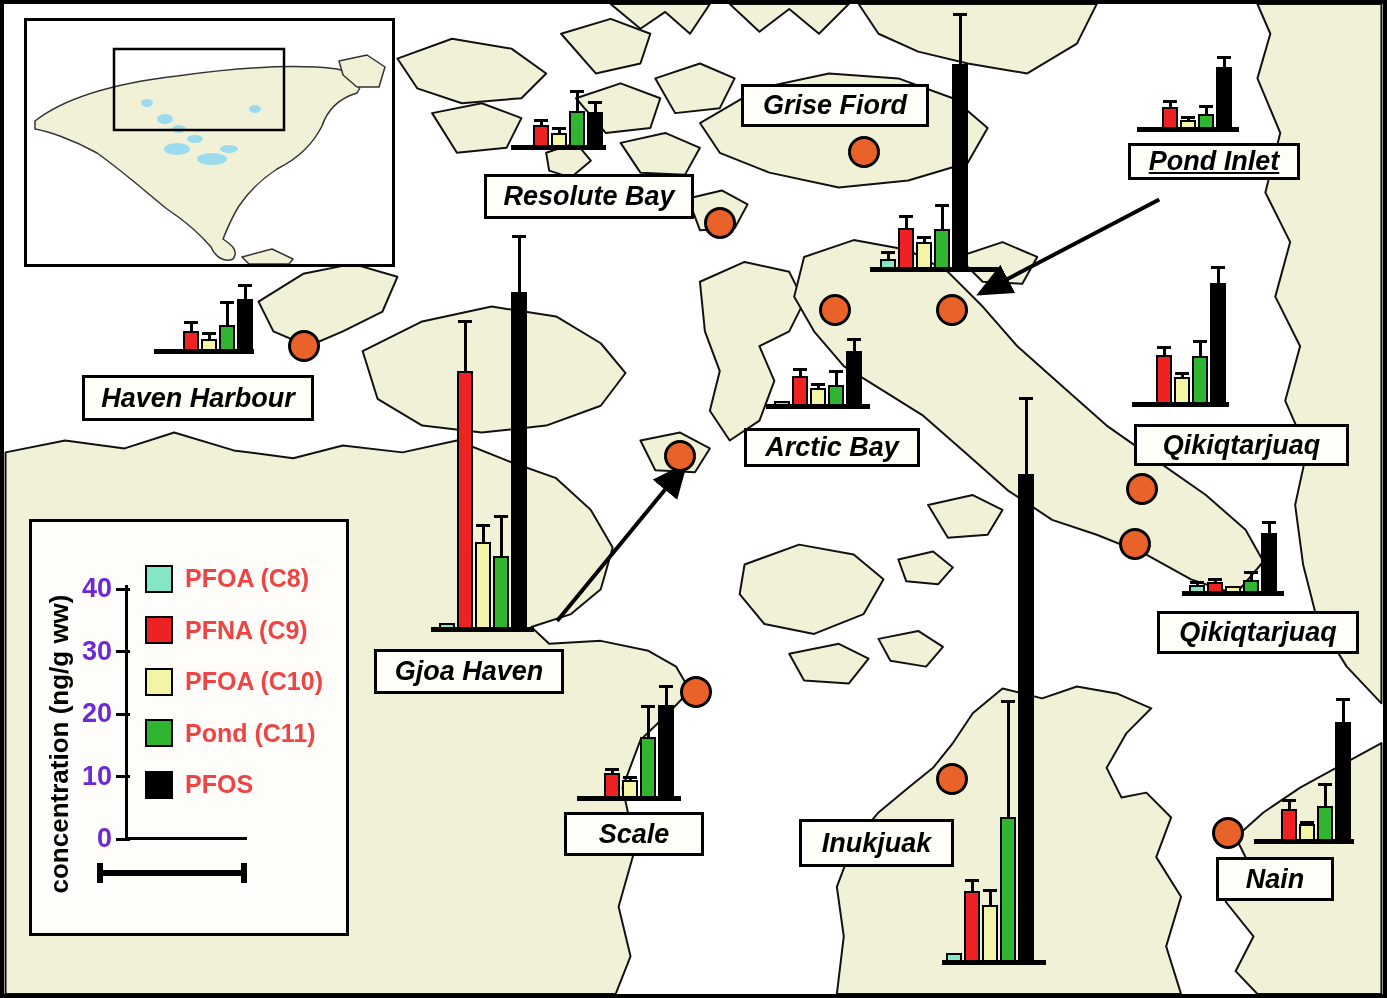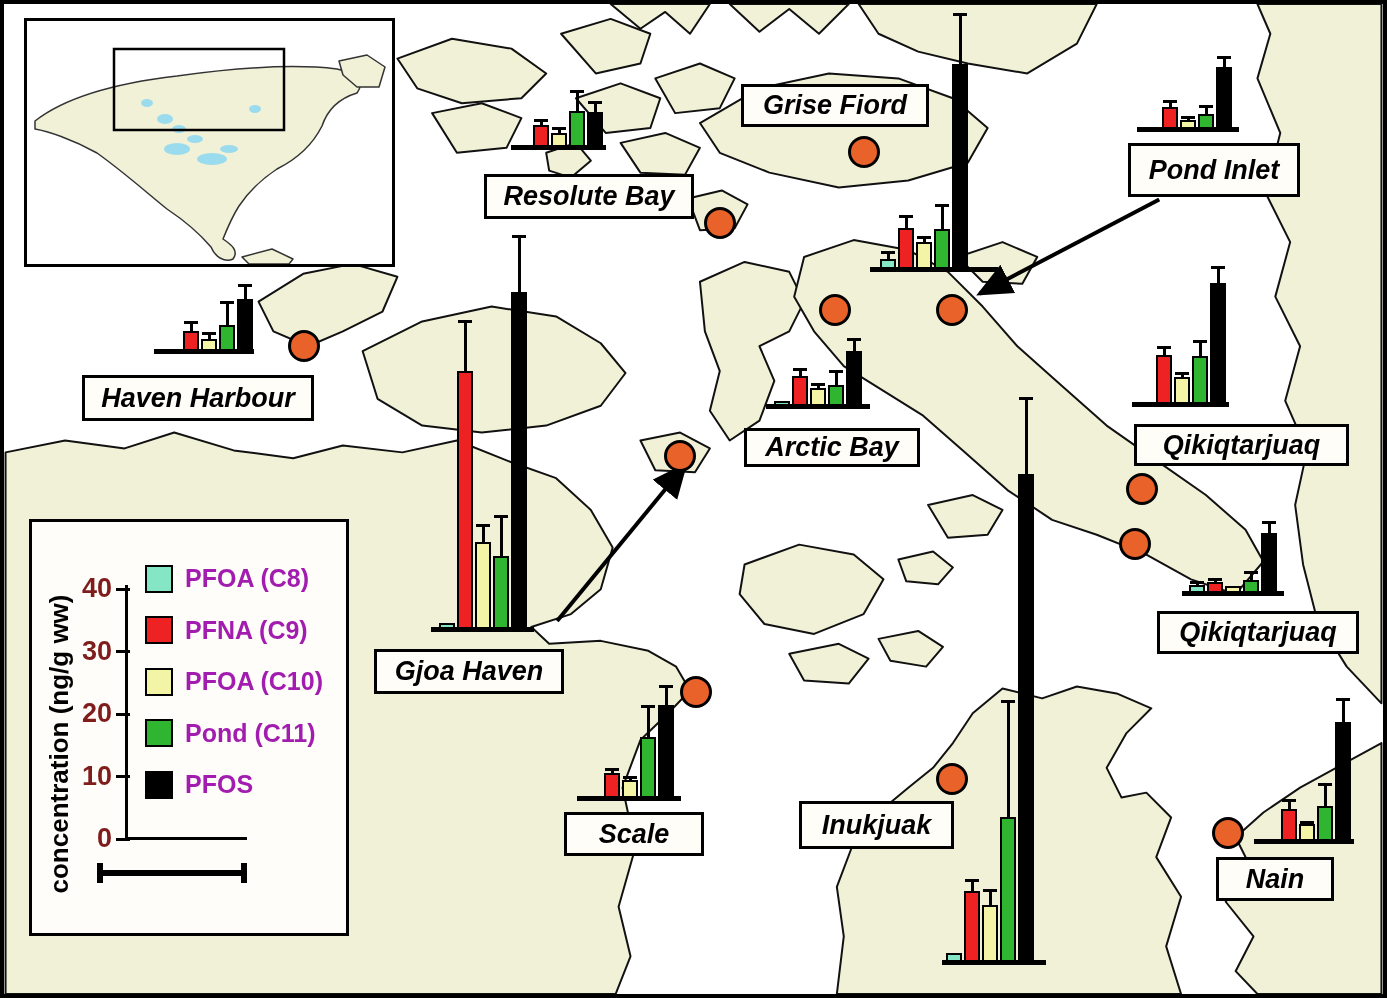--- a/index.html
+++ b/index.html
@@ -10,25 +10,25 @@
   }
   #map-svg,#sites-layer,#arrows{position:absolute;left:0;top:0;width:100%;height:100%;}
   #sites-layer{pointer-events:none;}
   
   #inset{position:absolute;left:20px;top:14px;width:365px;height:243px;background:#fff;border:3px solid #000;box-sizing:content-box;}
   
   #legend{position:absolute;left:25px;top:515px;width:320px;height:417px;background:#fffdf9;border:3px solid #000;box-sizing:border-box;}
   #axis-title{position:absolute;left:-160px;top:204px;width:380px;height:36px;
     transform:rotate(-90deg);text-align:center;font-size:26px;font-weight:700;color:#000;}
   .axis-line{position:absolute;background:#000;}
-  .tick-label{position:absolute;width:46px;text-align:right;font-size:27px;font-weight:700;color:#7f1d1d;}
+  .tick-label{position:absolute;width:46px;text-align:right;font-size:27px;font-weight:700;color:#6d28d9;}
   .tick-mark{position:absolute;height:3px;width:14px;background:#000;}
   .legend-item{position:absolute;display:flex;align-items:center;}
   .swatch{width:28px;height:28px;border:2.5px solid #000;box-sizing:border-box;}
-  .legend-label{margin-left:12px;font-size:25px;font-weight:700;color:#a21caf;white-space:nowrap;}
+  .legend-label{margin-left:12px;font-size:25px;font-weight:700;color:#ef4444;white-space:nowrap;}
   #scalebar-line{position:absolute;background:#000;height:6px;}
   .scalebar-cap{position:absolute;width:6px;height:20px;background:#000;}
   #scalebar-label{position:absolute;font-size:26px;font-weight:700;color:#000;text-align:center;}
   
   .site-label{
     position:absolute;background:#fffdf8;border:3px solid #000;box-sizing:border-box;
     display:flex;align-items:center;justify-content:center;
     font-size:27px;font-weight:700;font-style:italic;color:#000;white-space:nowrap;
   }
   .dot{position:absolute;width:32px;height:32px;border-radius:50%;
@@ -183,21 +183,21 @@
         <div class="bar" title="PFNA (C9): 3.6 ng/g ww" style="left: 1158px; top: 102.5px; width: 16px; height: 22.5px; background: rgb(238, 34, 34);"></div>
         <div class="err-line" style="left: 1183px; top: 113.125px; height: 3.125px;"></div>
         <div class="err-cap" style="left: 1177px; top: 112.125px; width: 14px;"></div>
         <div class="bar" title="PFDA (C10): 1.4 ng/g ww" style="left: 1176px; top: 116.25px; width: 16px; height: 8.75px; background: rgb(244, 244, 166);"></div>
         <div class="err-line" style="left: 1201px; top: 101.875px; height: 8.125px;"></div>
         <div class="err-cap" style="left: 1195px; top: 100.875px; width: 14px;"></div>
         <div class="bar" title="PFUnA (C11): 2.4 ng/g ww" style="left: 1194px; top: 110px; width: 16px; height: 15px; background: rgb(47, 181, 47);"></div>
         <div class="err-line" style="left: 1219px; top: 53.125px; height: 9.375px;"></div>
         <div class="err-cap" style="left: 1213px; top: 52.125px; width: 14px;"></div>
         <div class="bar" title="PFOS: 10 ng/g ww" style="left: 1212px; top: 62.5px; width: 16px; height: 62.5px; background: rgb(0, 0, 0);"></div>
-        <div class="site-label" style="left: 1124px; top: 139px; width: 172px; height: 54px;">Pond Inlet</div>
+        <div class="site-label" style="left: 1124px; top: 139px; width: 172px; height: 37px; text-decoration: underline;">Pond Inlet</div>
       </div>
       <div style="position: absolute; left: 0px; top: 0px;">
         <div class="dot" style="left: 815px; top: 290px;"></div>
         <div class="baseline" style="left: 762px; top: 400px; width: 104px;"></div>
         <div class="bar" title="PFOA (C8): 0.8 ng/g ww" style="left: 770px; top: 397px; width: 16px; height: 5px; background: rgb(133, 230, 198);"></div>
         <div class="err-line" style="left: 795px; top: 365.125px; height: 6.875px;"></div>
         <div class="err-cap" style="left: 789px; top: 364.125px; width: 14px;"></div>
         <div class="bar" title="PFNA (C9): 4.8 ng/g ww" style="left: 788px; top: 372px; width: 16px; height: 30px; background: rgb(238, 34, 34);"></div>
         <div class="err-line" style="left: 813px; top: 379.5px; height: 4.375px;"></div>
         <div class="err-cap" style="left: 807px; top: 378.5px; width: 14px;"></div>
@@ -289,21 +289,21 @@
         <div class="bar" title="PFNA (C9): 11.3 ng/g ww" style="left: 960px; top: 887.375px; width: 16px; height: 70.625px; background: rgb(238, 34, 34);"></div>
         <div class="err-line" style="left: 985px; top: 885.5px; height: 15px;"></div>
         <div class="err-cap" style="left: 979px; top: 884.5px; width: 14px;"></div>
         <div class="bar" title="PFDA (C10): 9.2 ng/g ww" style="left: 978px; top: 900.5px; width: 16px; height: 57.5px; background: rgb(244, 244, 166);"></div>
         <div class="err-line" style="left: 1003px; top: 696.75px; height: 116.25px;"></div>
         <div class="err-cap" style="left: 997px; top: 695.75px; width: 14px;"></div>
         <div class="bar" title="PFUnA (C11): 23.2 ng/g ww" style="left: 996px; top: 813px; width: 16px; height: 145px; background: rgb(47, 181, 47);"></div>
         <div class="err-line" style="left: 1021px; top: 394.25px; height: 75.625px;"></div>
         <div class="err-cap" style="left: 1015px; top: 393.25px; width: 14px;"></div>
         <div class="bar" title="PFOS: 78.1 ng/g ww" style="left: 1014px; top: 469.875px; width: 16px; height: 488.125px; background: rgb(0, 0, 0);"></div>
-        <div class="site-label" style="left: 795px; top: 797px; width: 155px; height: 48px; font-style: italic;">Inukjuak</div>
+        <div class="site-label" style="left: 795px; top: 815px; width: 155px; height: 48px; font-style: italic;">Inukjuak</div>
       </div>
       <div style="position: absolute; left: 0px; top: 0px;">
         <div class="dot" style="left: 1208px; top: 813px;"></div>
         <div class="baseline" style="left: 1250px; top: 835px; width: 100px;"></div>
         <div class="err-line" style="left: 1284px; top: 796.375px; height: 8.75px;"></div>
         <div class="err-cap" style="left: 1278px; top: 795.375px; width: 14px;"></div>
         <div class="bar" title="PFNA (C9): 5.1 ng/g ww" style="left: 1277px; top: 805.125px; width: 16px; height: 31.875px; background: rgb(238, 34, 34);"></div>
         <div class="err-line" style="left: 1302px; top: 817.625px; height: 2.5px;"></div>
         <div class="err-cap" style="left: 1296px; top: 816.625px; width: 14px;"></div>
         <div class="bar" title="PFDA (C10): 2.7 ng/g ww" style="left: 1295px; top: 820.125px; width: 16px; height: 16.875px; background: rgb(244, 244, 166);"></div>

